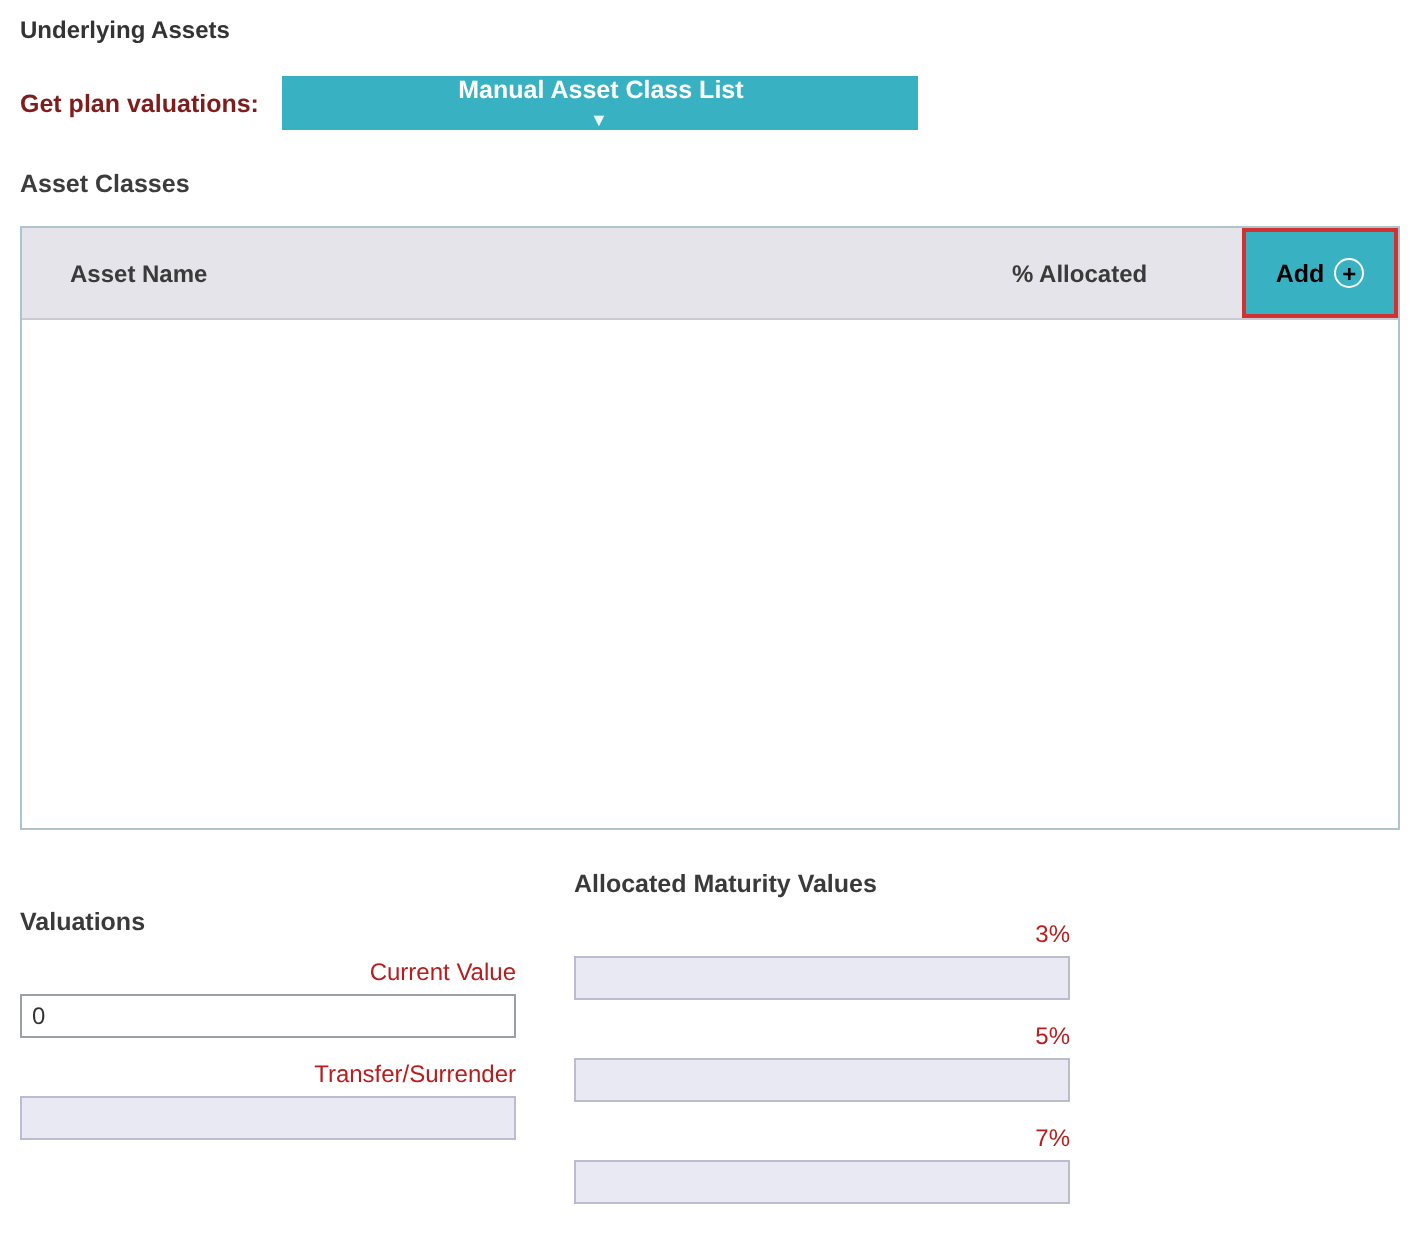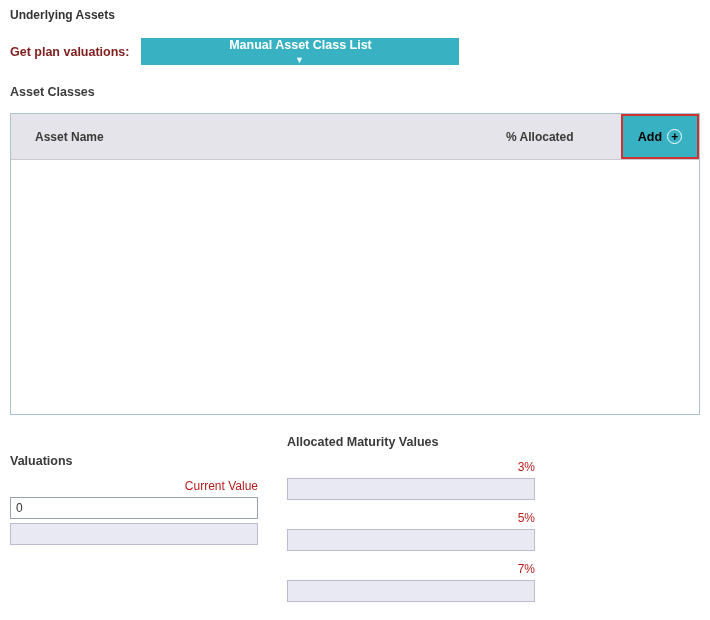--- a/index.html
+++ b/index.html
@@ -95,20 +95,21 @@
   </div>
 
   <div class="bottom">
 
     <div class="col-left">
       <div class="section-heading">Valuations</div>
 
       <label class="input-label">Current Value</label>
       <input class="box" type="text" value="0" style="">
 
+      <label class="input-label">Transfer/Surrender</label>
       <input class="box disabled" type="text" value="" style="">
     </div>
 
     <div class="col-right">
       <div class="section-heading">Allocated Maturity Values</div>
 
       <label class="input-label">3%</label>
       <input class="box disabled" type="text" value="" style="">
 
       <label class="input-label">5%</label>

